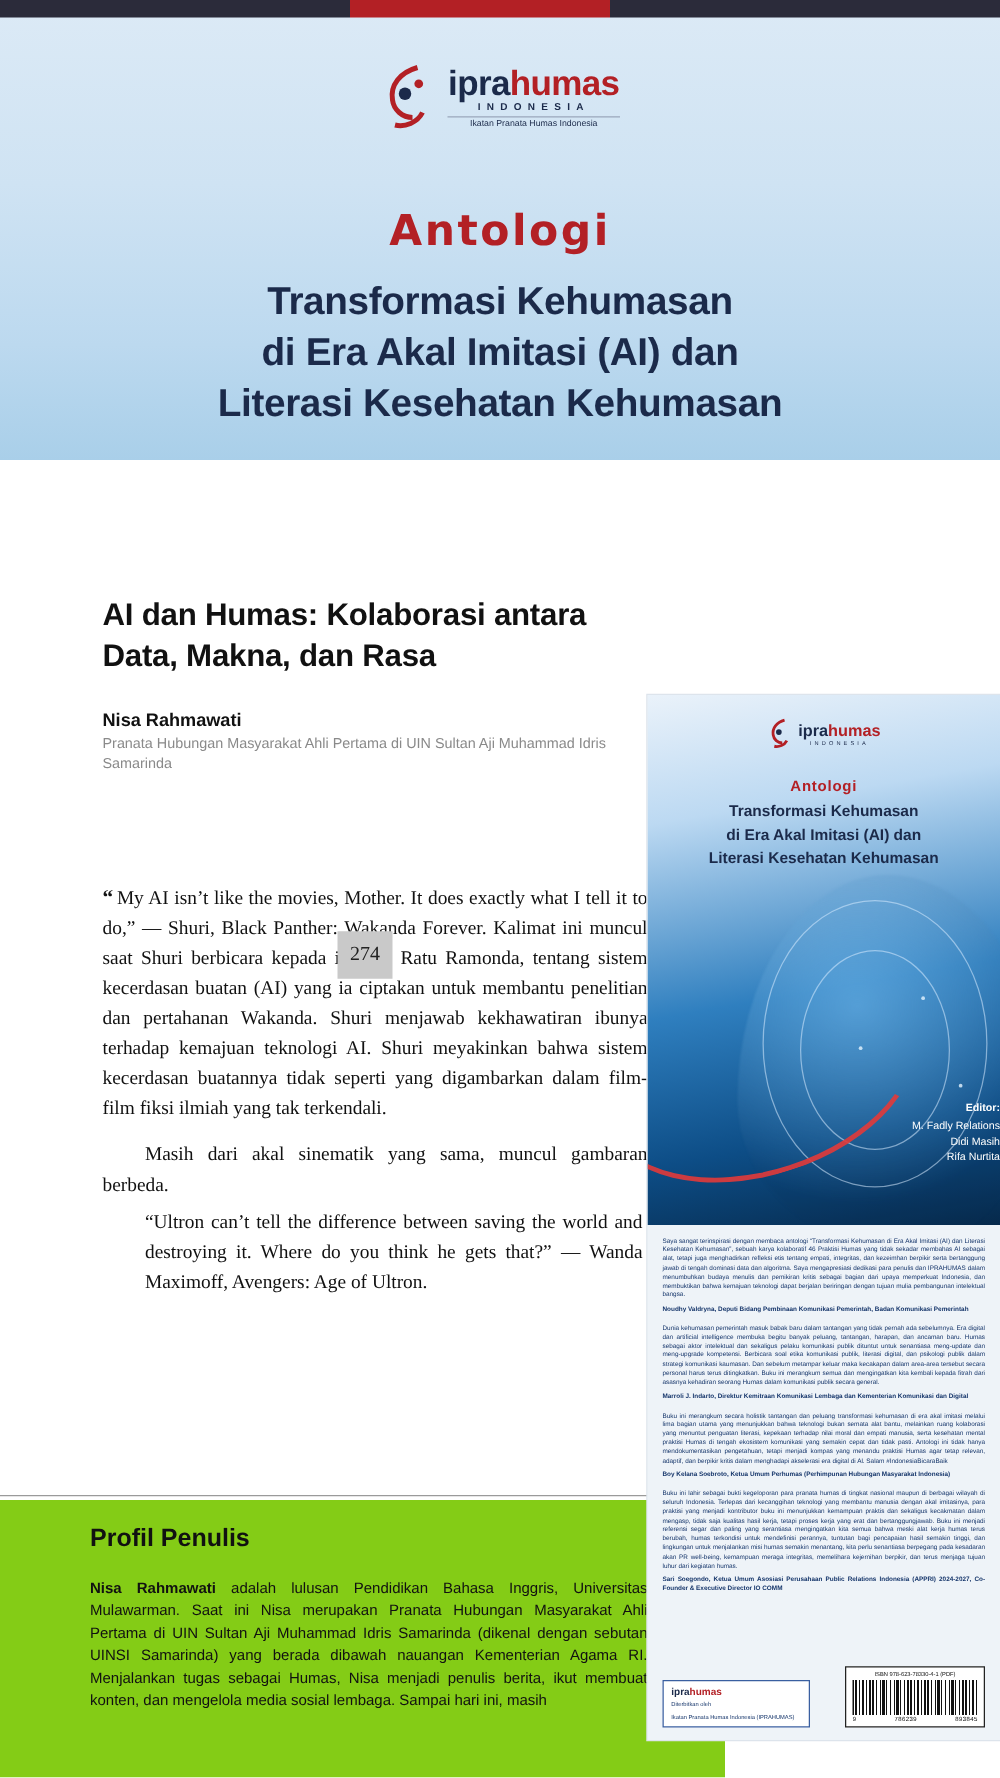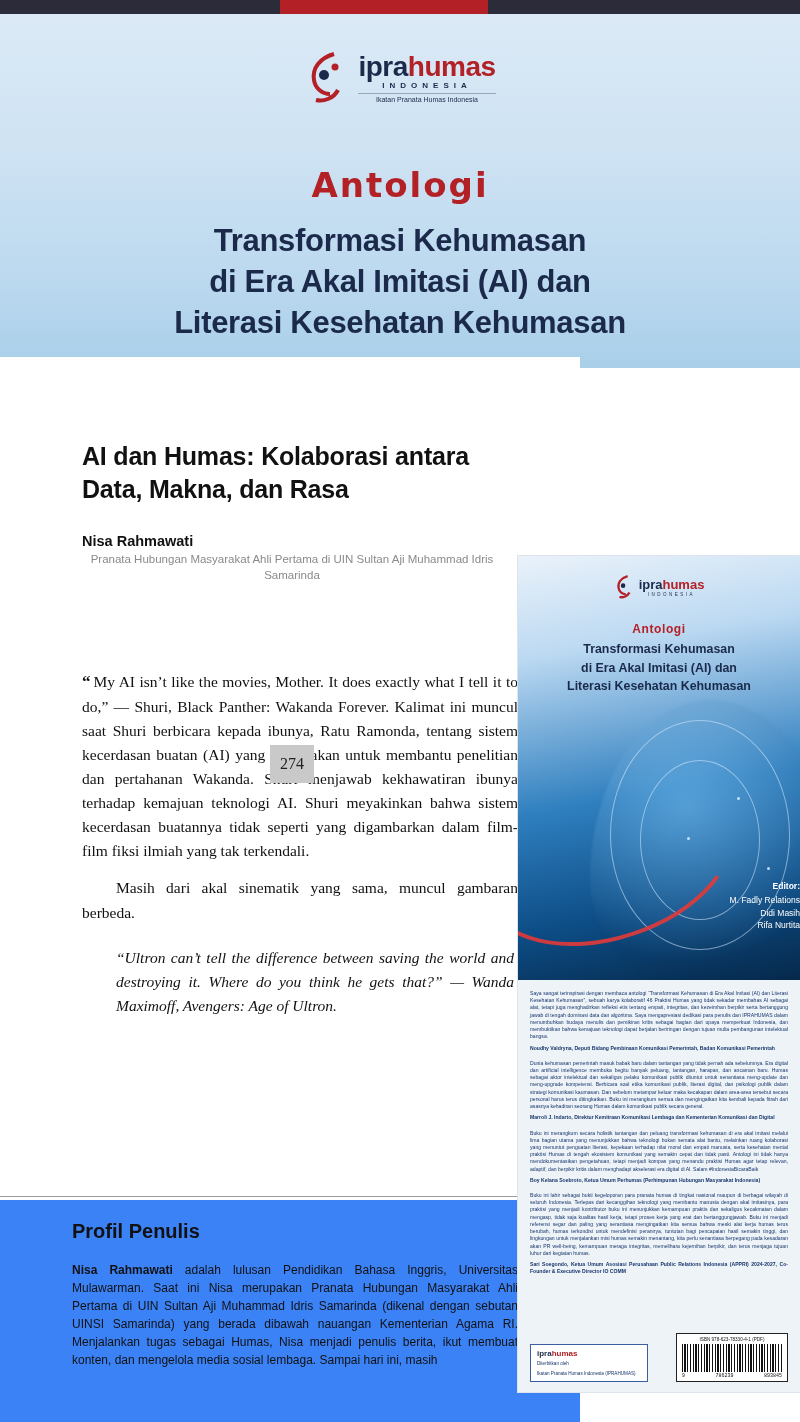--- a/index.html
+++ b/index.html
@@ -72,62 +72,60 @@
   .cover-main-title {
     margin-top: 16px;
     font-size: 31px; font-weight: 700; color: #1b2a4a;
     line-height: 1.32;
     letter-spacing: -0.3px;
   }
 
   
   .content-panel {
     position: absolute;
-    top: 357px; left: 0;
+    top: 368px; left: 0;
     width: 580px;
     height: 830px;
     background: #ffffff;
-    padding: 83px 62px 0 82px;
+    padding: 108px 62px 0 82px;
   }
   .chapter-title {
     font-size: 25px; font-weight: 700; color: #111111;
     line-height: 1.3;
     letter-spacing: -0.2px;
   }
   .author-name {
     margin-top: 28px;
     font-size: 14.5px; font-weight: 700; color: #111111;
   }
   .author-affil {
     margin-top: 3px;
     font-size: 11.5px; color: #8a8a8a; line-height: 1.35;
     max-width: 420px;
-    text-align: center;
   }
 
   .body-text {
     margin-top: 86px;
     font-family: "Liberation Serif", serif;
     font-size: 15.5px;
     line-height: 1.55;
     color: #111111;
     text-align: justify;
   }
   .body-text p { text-indent: 34px; margin-top: 13px; }
   .body-text p.first { text-indent: 0; margin-top: 0; }
   .quote-mark {
     font-weight: 700; font-size: 17px; color: #111;
     margin-right: 3px;
   }
   .body-text p.quote {
-    font-style: italic;
     margin-left: 34px;
     margin-right: 4px;
     text-indent: 0;
-    margin-top: 21px;
+    margin-top: 5px;
   }
 
   .page-number-box {
     position: absolute;
     left: 270px;
     top: 745px;
     width: 44px;
     height: 38px;
     background: #c9c9c9;
     color: #222222;
@@ -145,21 +143,21 @@
     height: 1px;
     background: #9a9a9a;
   }
 
   
   .bottom-section {
     position: absolute;
     top: 1200px; left: 0;
     width: 580px;
     height: 222px;
-    background: #3b82f6;
+    background: #84cc16;
     padding: 20px 62px 0 72px;
   }
   .profil-heading {
     font-size: 20px; font-weight: 700; color: #111111;
   }
   .profil-text {
     margin-top: 18px;
     font-family: Liberation Sans, sans-serif;
     font-size: 12px;
     line-height: 1.5;

